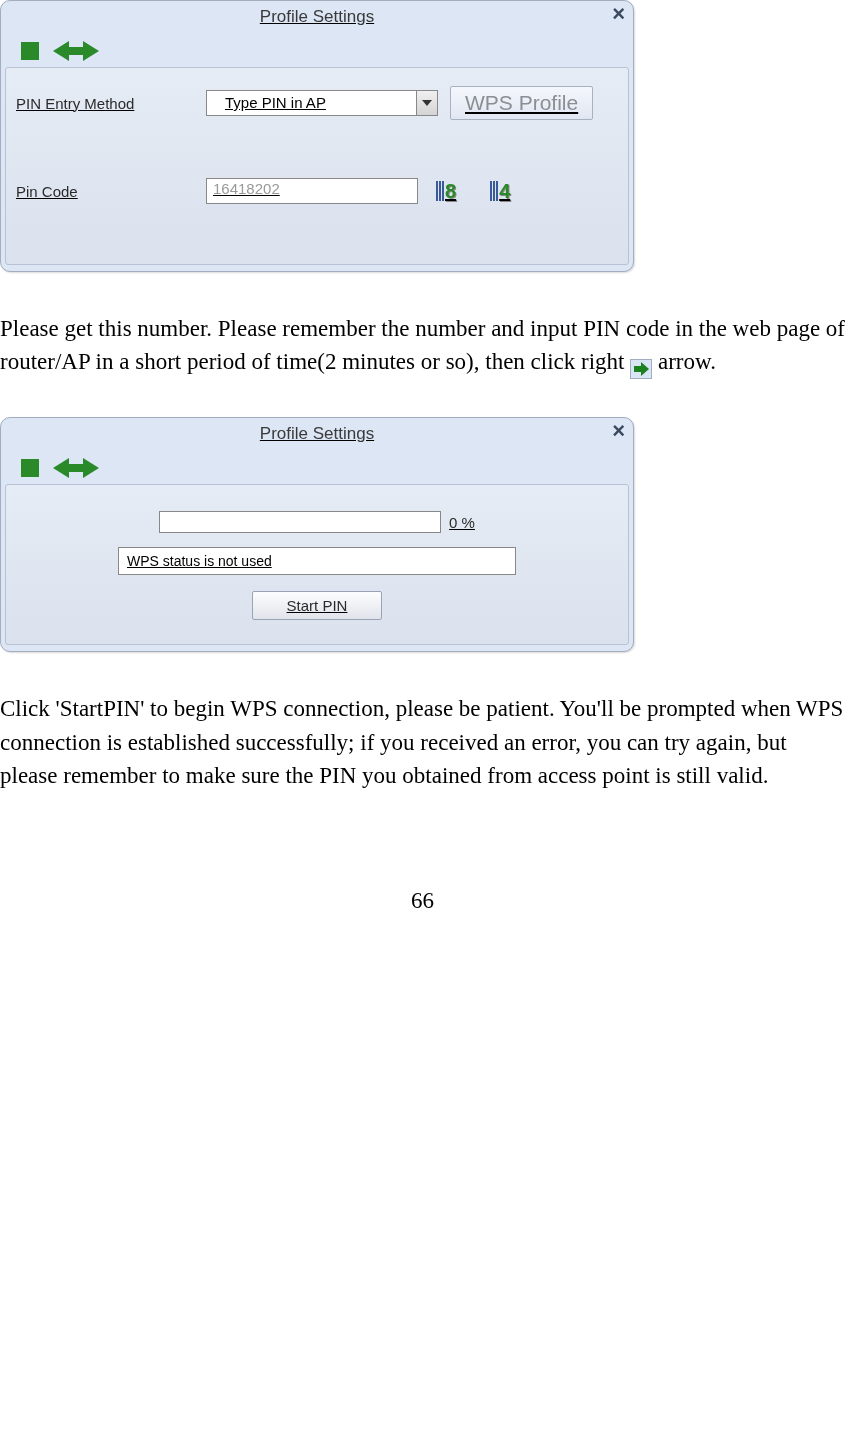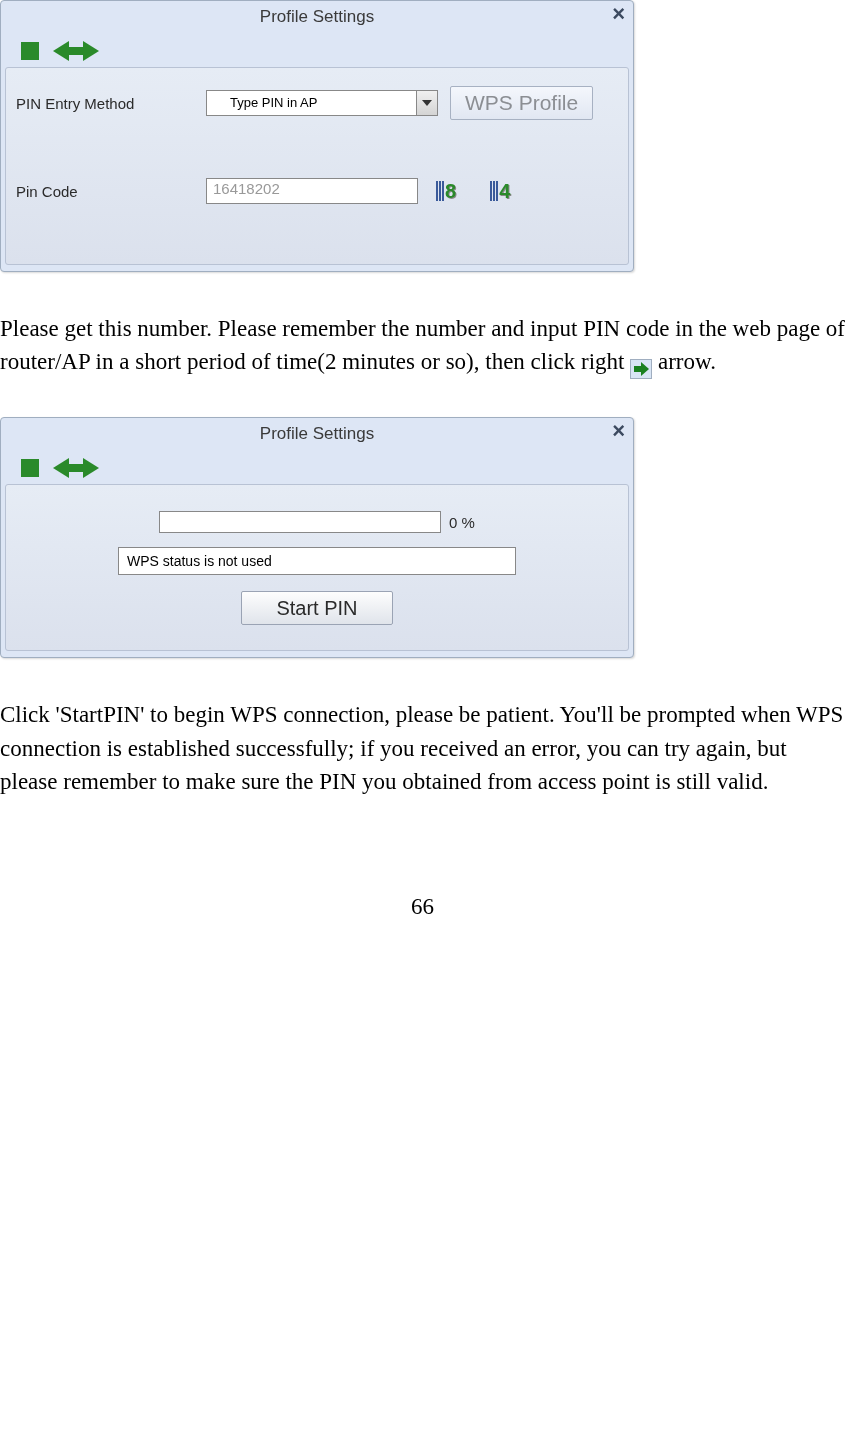--- a/index.html
+++ b/index.html
@@ -11,22 +11,23 @@
       width: 847px;
       background: #fff;
     }
     .page {
       padding: 0 2px 40px 0;
     }
     .dialog {
       border: 1px solid #a0aec0;
       background: #dde6f5;
       margin-bottom: 40px;
-      border-radius: 4px;
+      border-radius: 10px;
       box-shadow: 1px 1px 2px rgba(0,0,0,0.15);
+      text-decoration: underline;
     }
     .dialog-title-bar {
       display: flex;
       align-items: center;
       justify-content: center;
       position: relative;
       padding: 4px 8px;
       font-family: "Segoe UI", Tahoma, sans-serif;
       font-size: 17px;
       color: #3a3a3a;
@@ -113,24 +114,23 @@
     }
     .combo {
       display: flex;
       width: 230px;
       height: 24px;
       border: 1px solid #888;
       background: #fff;
     }
     .combo-val {
       flex: 1;
-      padding: 2px 6px;
-      font-size: 13px;
+      padding: 2px 18px;
+      font-size: 15px;
       line-height: 20px;
-      margin-left: 17px;
     }
     .combo-btn {
       width: 20px;
       background: linear-gradient(#f0f0f0, #d4d4d4);
       border-left: 1px solid #888;
       display: flex;
       align-items: center;
       justify-content: center;
     }
     .tri-down {
@@ -237,21 +237,21 @@
       padding: 5px 8px;
       font-size: 14px;
     }
     .center-btn-row {
       text-align: center;
     }
     .btn2 {
       border: 1px solid #9aa3b4;
       background: linear-gradient(#fdfdfd, #e0e4eb);
       padding: 5px 34px;
-      font-size: 20px;
+      font-size: 15px;
       font-family: Tahoma, sans-serif;
       color: #2b2b2b;
       border-radius: 2px;
     }
     .page-num {
       text-align: center;
       margin-top: 96px;
       font-size: 23px;
     }
   </style>

